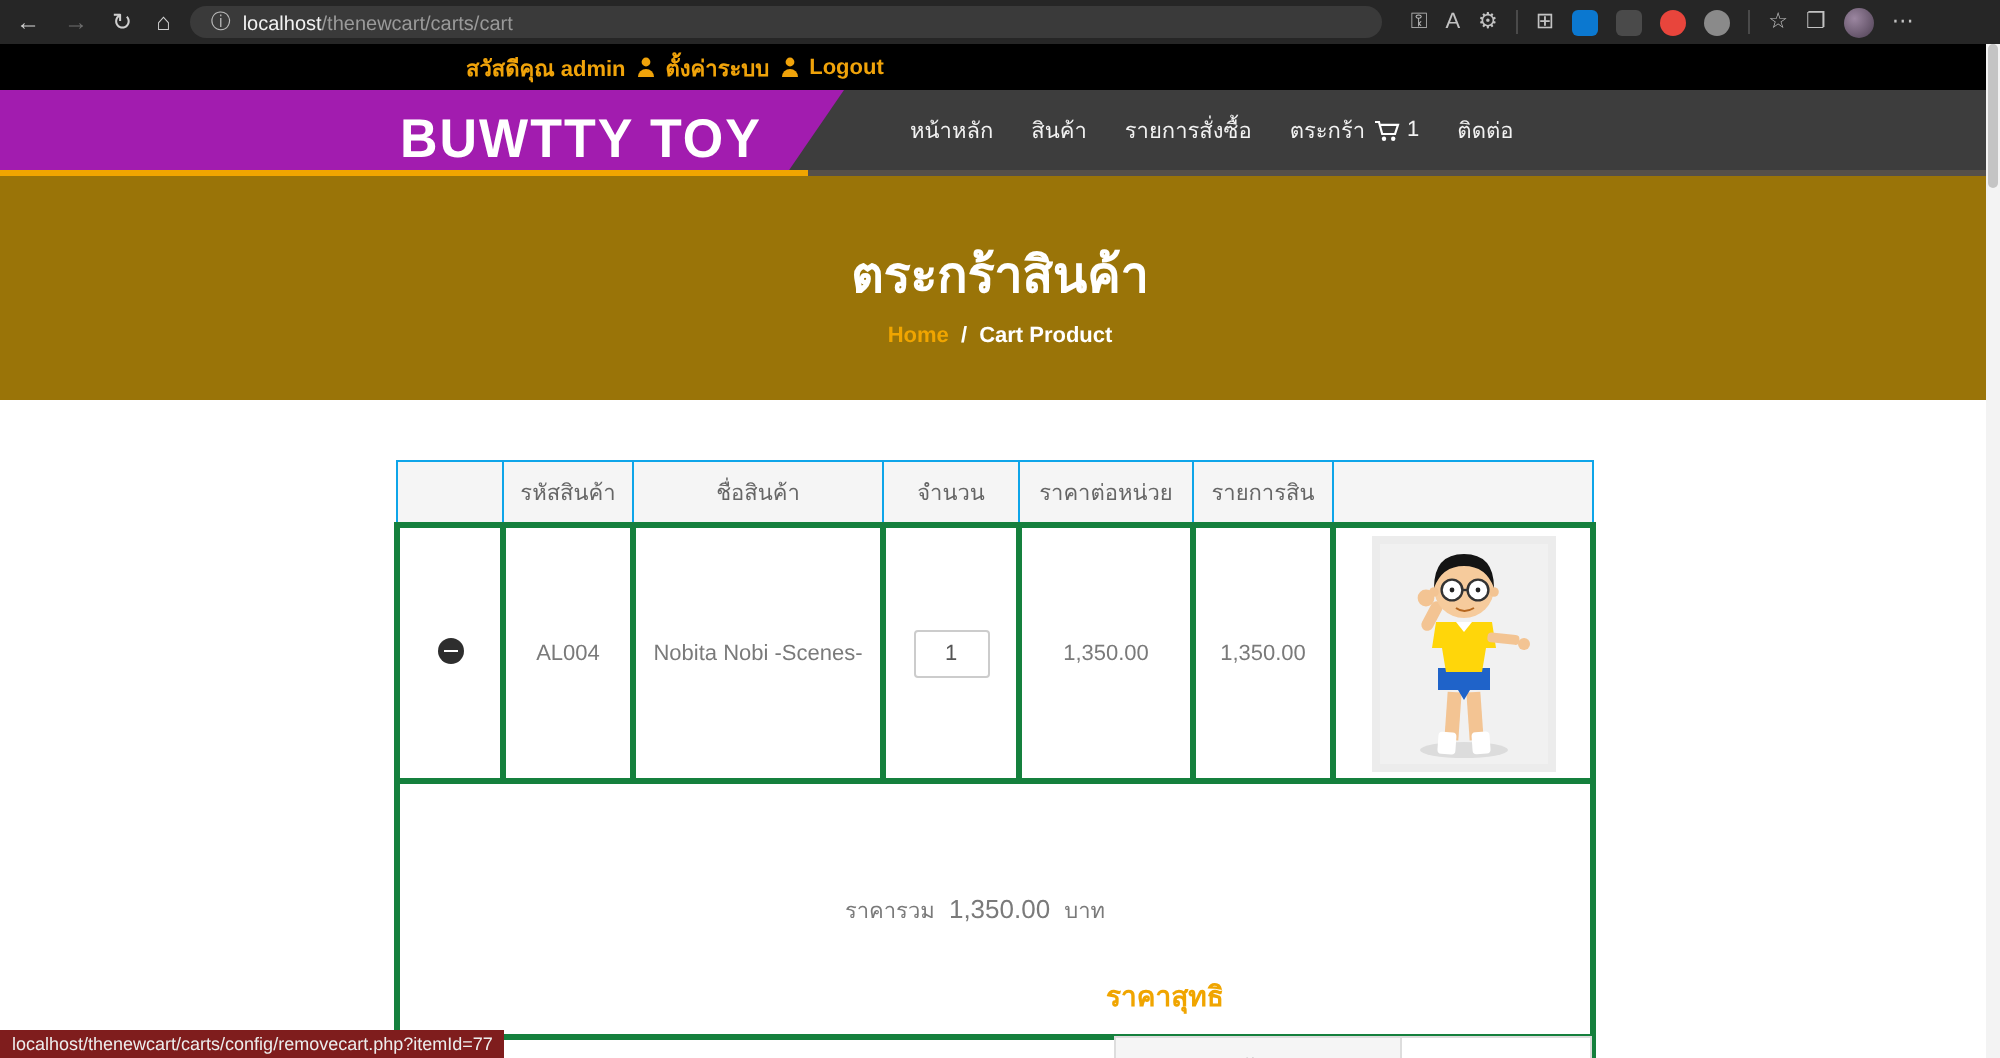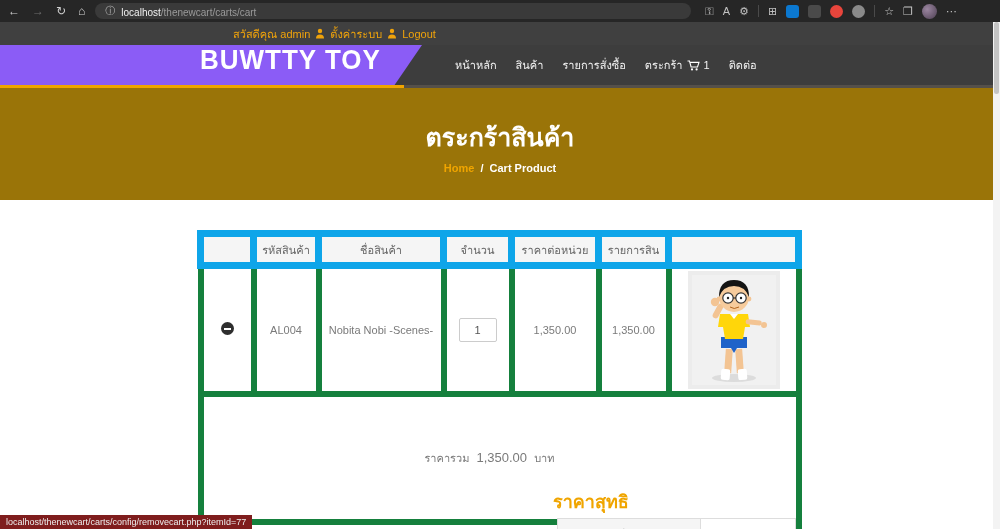--- a/index.html
+++ b/index.html
@@ -24,64 +24,64 @@
   .ext-dark { background:#4a4a4a; }
   .ext-red  { background:#e8453c; border-radius:50%; }
   .ext-gray { background:#8a8a8a; border-radius:50%; }
   .avatar { width:15px; height:15px; border-radius:50%; background:radial-gradient(circle at 35% 35%, #9b86a0, #4d3f52); cursor:pointer; }
 
   
   .scrollbar { position:absolute; right:0; top:22px; bottom:0; width:7px; background:#f3f3f3; z-index:35; }
   .scroll-thumb { position:absolute; top:0; left:1px; width:5px; height:72px; background:#c4c4c4; border-radius:3px; cursor:pointer; }
 
   
-  .site-topbar { position:absolute; left:0; top:22px; width:1000px; height:23px; background:#404040; z-index:30; }
+  .site-topbar { position:absolute; left:0; top:22px; width:1000px; height:23px; background:#000000; z-index:30;font-weight:bold; }
   .greeting { position:absolute; left:233px; top:0; height:23px; display:flex; align-items:center; gap:5px; font-size:11px; color:#f0a30a; white-space:nowrap; }
   .greeting .lnk { cursor:pointer;text-align:right; }
   .person-ic { display:inline-block; vertical-align:middle; }
   .welcome { position:absolute; left:423px; top:0; height:23px; display:flex; align-items:center; font-size:11px; color:#dcdcdc; white-space:nowrap; }
 
   
   .site-header { position:absolute; left:0; top:45px; width:1000px; height:40px; background:#3d3d3d; z-index:30; }
-  .header-orange { position:absolute; left:0; top:0; height:40px; width:422px; background:#8b5cf6;
-                   clip-path:polygon(0 0,100% 0,93.5% 100%,0 100%); display:flex; align-items:flex-start; }
+  .header-orange { position:absolute; left:0; top:0; height:40px; width:422px; background:#a21caf;
+                   clip-path:polygon(0 0,100% 0,93.5% 100%,0 100%); display:flex; align-items:flex-end; }
   .logo { color:#fff; font-size:26px; font-weight:900; letter-spacing:1px; margin-left:200px; transform:scaleY(1.05); white-space:nowrap; }
   .main-nav { position:absolute; left:455px; top:0; height:40px; display:flex; align-items:center; gap:19px; }
   .nav-item { color:#f2f2f2; font-size:11px; white-space:nowrap; cursor:pointer; display:flex; align-items:center; gap:4px; }
   .header-edge { position:absolute; left:0; top:85px; width:1000px; height:3px; z-index:31; display:flex; }
   .edge-left { width:404px; height:3px; background:#f0a500; }
   .edge-right { flex:1; height:3px; background:#55504a; }
 
   
   .banner { position:absolute; left:0; top:88px; width:1000px; height:112px; background:#9a7408; z-index:20; text-align:center; }
   .banner-title { margin-top:29px; color:#ffffff; font-size:25px; font-weight:bold; }
   .breadcrumb { margin-top:5px; font-size:11px; font-weight:bold; color:#fff; }
   .breadcrumb .bc-home { color:#f0a500; cursor:pointer; }
   .breadcrumb .bc-sep { color:#fff; margin:0 3px; }
 
   
   .content { position:absolute; left:0; top:200px; width:1000px; height:329px; background:#fff; }
 
   table.cart { position:absolute; left:197px; top:30px; width:598px; border-collapse:collapse; table-layout:fixed; background:#fff; }
   table.cart col.c0{width:53px} table.cart col.c1{width:65px} table.cart col.c2{width:125px}
   table.cart col.c3{width:68px} table.cart col.c4{width:87px} table.cart col.c5{width:70px} table.cart col.c6{width:130px}
-  table.cart th { background:#f5f5f5; border:7px solid #0ea5e9; height:32px; font-size:11px; font-weight:normal; color:#666; text-align:center; }
-  table.cart td { border:6px solid #15803d; height:128px; font-size:11px; color:#7a7a7a; text-align:center; vertical-align:middle;margin-left:24px; }
+  table.cart th { background:#f5f5f5; border:1px solid #0ea5e9; height:32px; font-size:11px; font-weight:normal; color:#666; text-align:center; }
+  table.cart td { border:3px solid #15803d; height:128px; font-size:11px; color:#7a7a7a; text-align:center; vertical-align:middle;margin-left:24px; }
   td.cell-total { height:32px; text-align:right; padding-right:20px; font-size:12px; color:#333; }
   .total-val { margin:0 4px; font-size:13px; }
   td.cell-actions { height:32px; text-align:right; padding:6px 5px 6px 0; }
 
   .minus-icon { display:inline-block; width:13px; height:13px; border-radius:50%; background:#2e2e2e; position:relative; cursor:pointer; }
   .minus-icon::after { content:""; position:absolute; left:3px; top:6px; width:7px; height:1.6px; background:#fff; }
 
   input.qty { width:38px; height:24px; border:1px solid #ccc; border-radius:2px; text-align:center; font-size:11px; color:#555; }
 
   .prod-img { width:92px; height:118px; background:#ececec; margin:0 auto; display:block; }
 
-  .summary-title { position:absolute; left:553px; top:287px; color:#f0a500; font-size:18px; font-weight:bold; }
+  .summary-title { position:absolute; left:553px; top:287px; color:#f0a500; font-size:14px; font-weight:bold; }
   .summary-table { position:absolute; left:557px; top:318px; width:238px; border-collapse:collapse; table-layout:fixed; }
   .summary-table td { border:1px solid #ddd; height:30px; font-size:11px; color:#7a7a7a; }
   .summary-table td.sl { width:143px; background:#f5f5f5; padding-left:22px; }
   .summary-table td.sv { width:95px; background:#fff; padding-left:8px; }
 
   .status-tip { position:absolute; left:0; bottom:0; height:14px; background:#7f1d1d; color:#ededed; font-size:9px; line-height:14px; padding:0 6px; z-index:50; white-space:nowrap; }
 </style>
 </head>
 <body>
 

